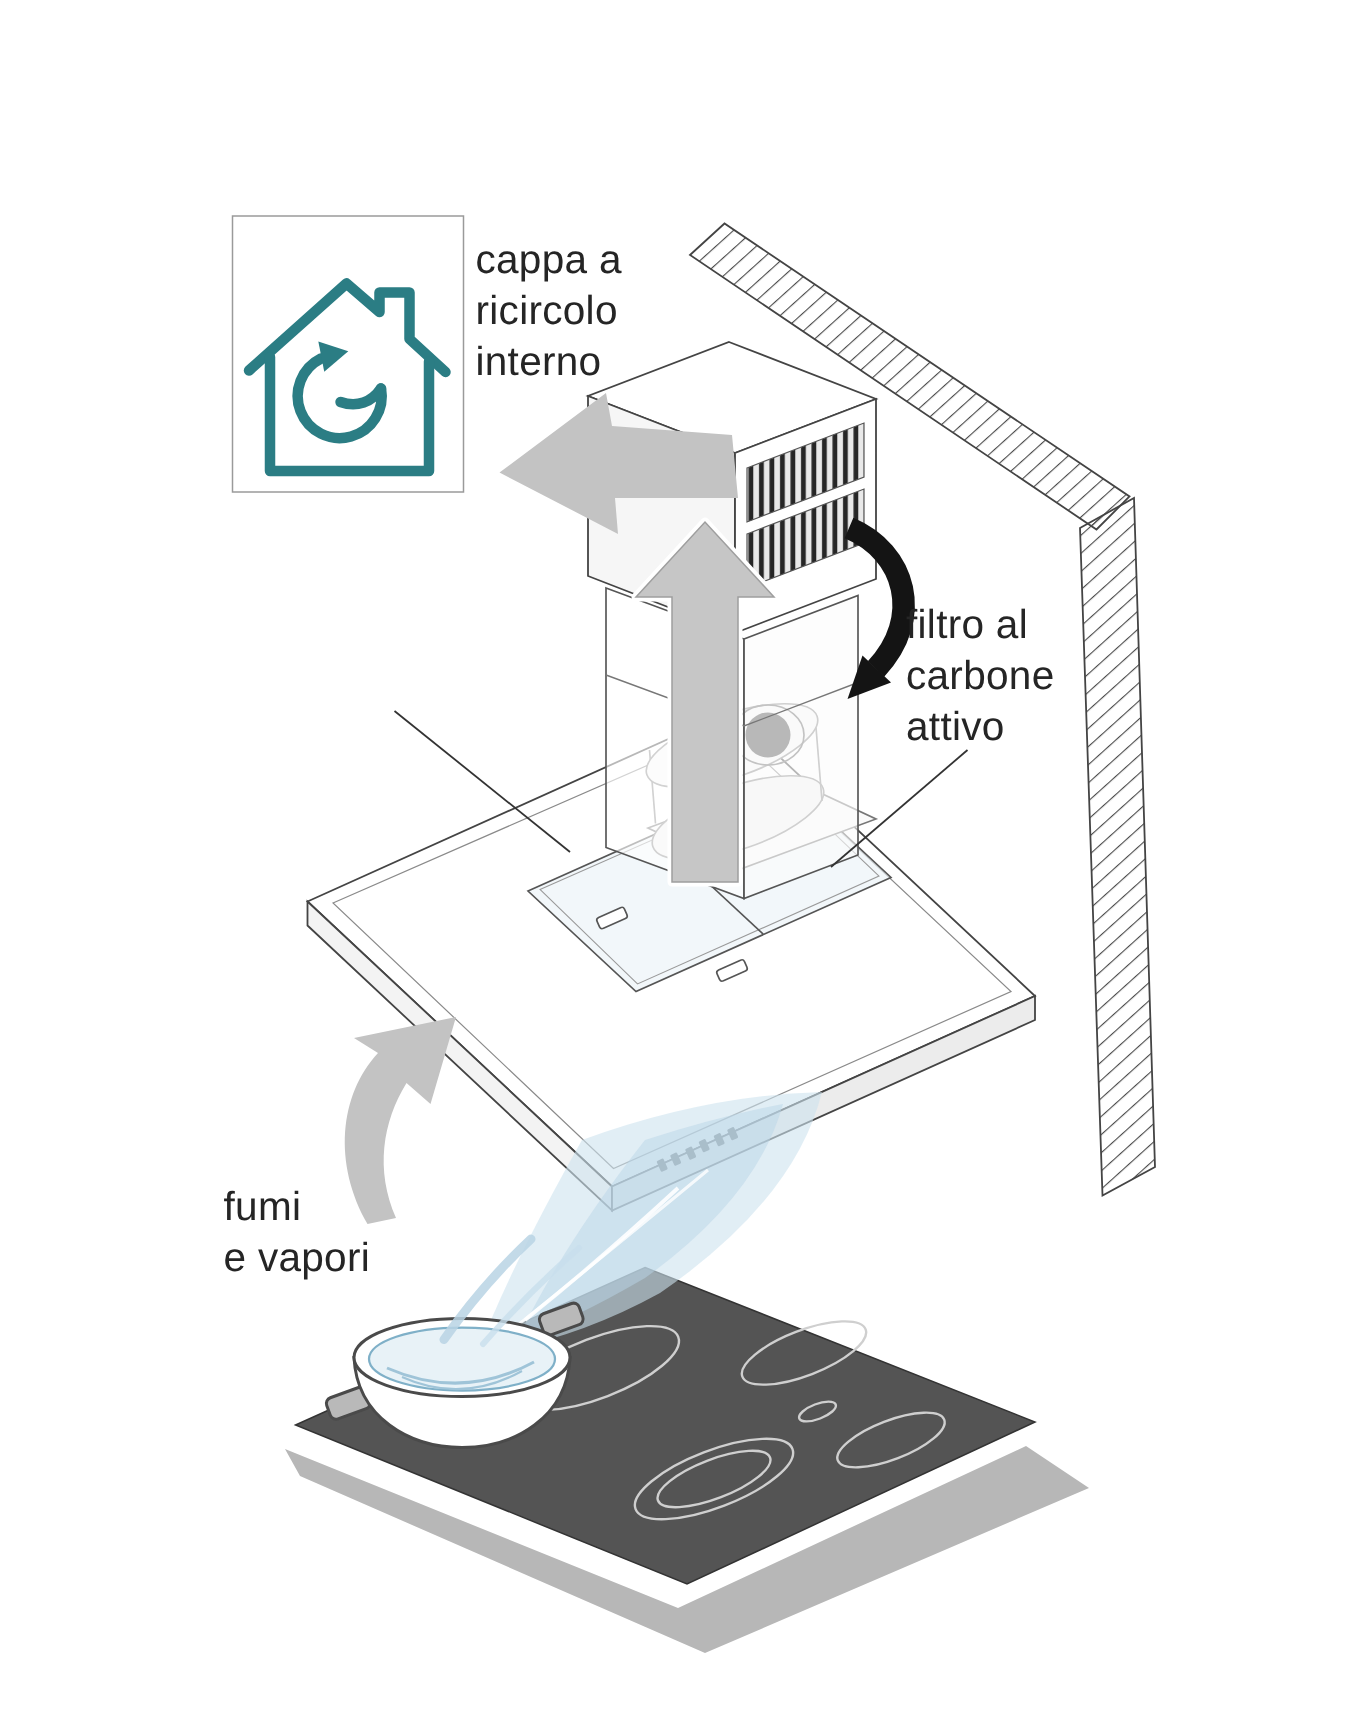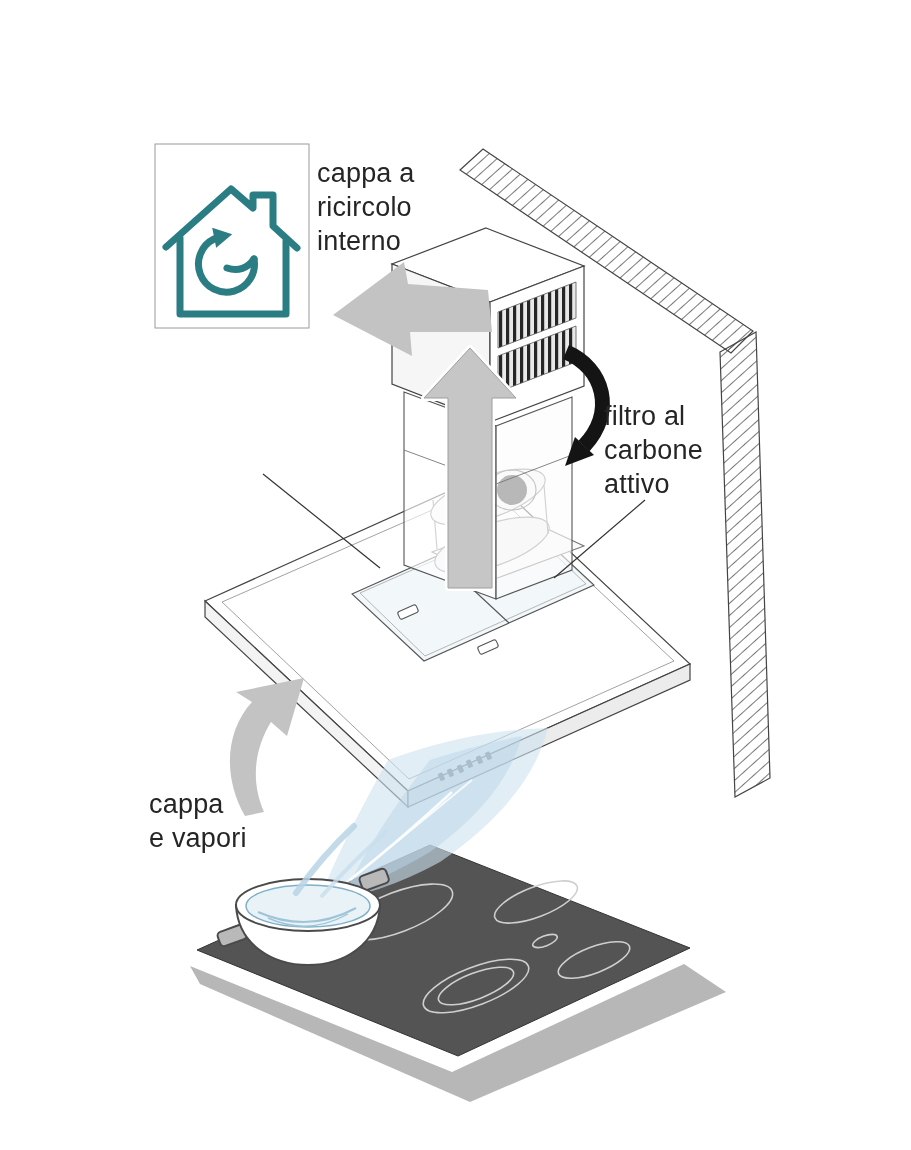--- a/index.html
+++ b/index.html
@@ -146,16 +146,16 @@
 
   <div class="label" style="left:317px;top:156px;">cappa a
 ricircolo
 interno</div>
 
 
   <div class="label" style="left:604px;top:399px;">filtro al
 carbone
 attivo</div>
 
-  <div class="label" style="left:149px;top:787px;">cappa
+  <div class="label" style="left:149px;top:787px;">fumi
 e vapori</div>
 
 </div>
 
 </body></html>

